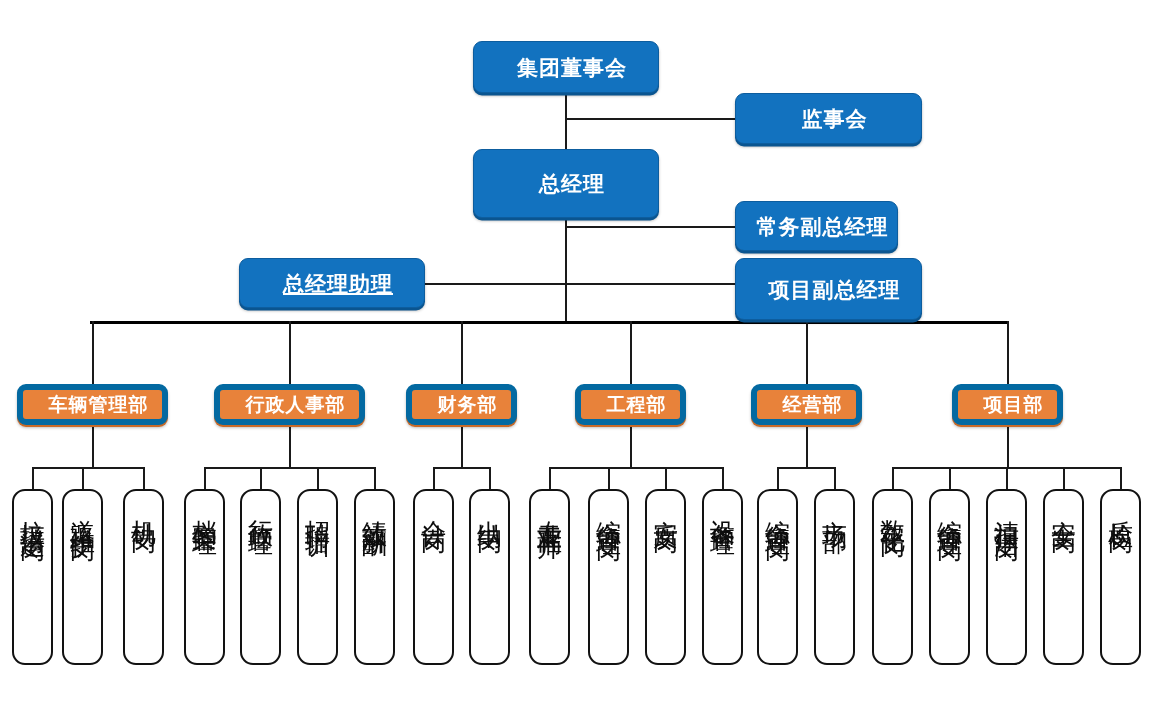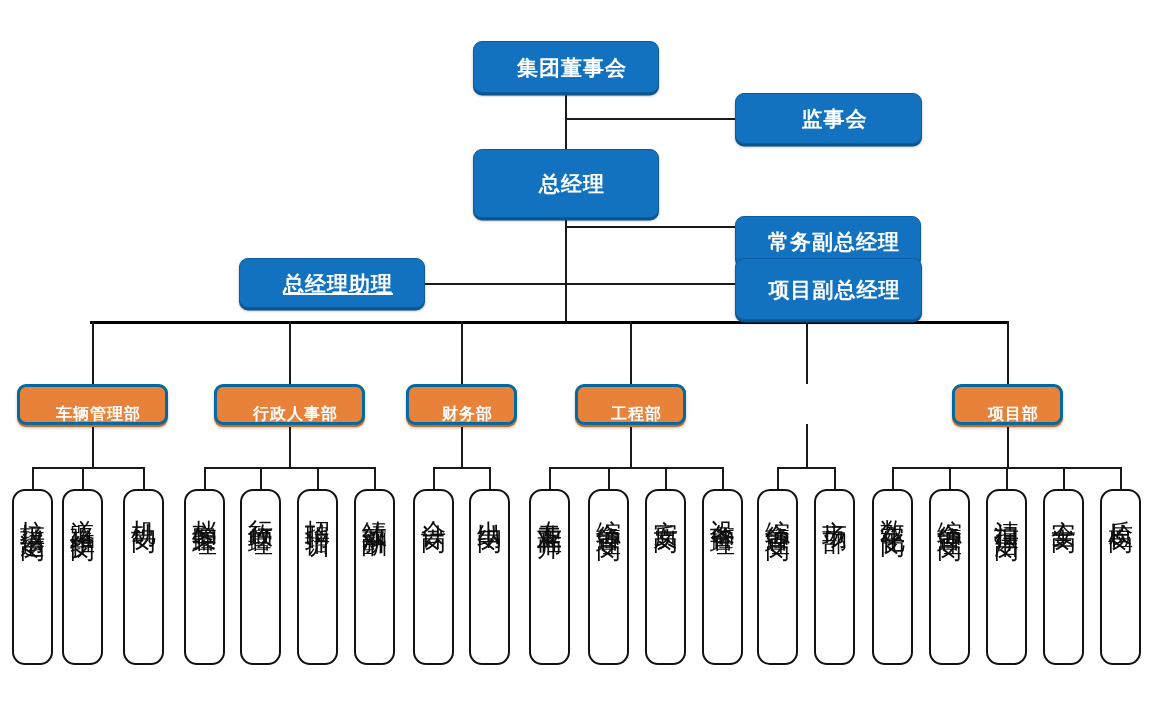--- a/index.html
+++ b/index.html
@@ -43,24 +43,23 @@
     padding-left: 12px;
   }
   .node.blue {
     background: #1272bf;
     border: 1px solid #0d5d9e;
     box-shadow: 0 2.5px 0 0 #0a5590, 0 3px 3px rgba(0,0,0,0.28);
     font-size: 21px;
   }
   .node.orange {
     background: #e8823a;
-    border: 3px solid #0369a1;
+    border: 6px solid #0369a1;
     box-shadow: 0 2px 0 0 #c86a28, 0 3px 3px rgba(0,0,0,0.25);
-    font-size: 16px;
-    align-items: flex-end;
+    font-size: 19px;
   }
 
   
   .leaf {
     position: absolute;
     background: #ffffff;
     border: 2.2px solid #121212;
     border-radius: 13px;
     display: flex;
     align-items: flex-start;
@@ -148,21 +147,21 @@
   </div>
 
   <div class="node blue" style="left:735px; top:93px; width:187px; height:51px;">
     <span>监事会</span>
   </div>
 
   <div class="node blue" style="left:473px; top:149px; width:186px; height:69px;">
     <span>总经理</span>
   </div>
 
-  <div class="node blue" style="left:735px; top:216px; width:186px; height:50px;">
+  <div class="node blue" style="left:735px; top:201px; width:163px; height:50px;">
     <span>常务副总经理</span>
   </div>
 
   <div class="node blue" style="left:735px; top:258px; width:187px; height:62px;">
     <span>项目副总经理</span>
   </div>
 
   <div class="node blue" style="left:239px; top:258px; width:186px; height:50px;text-decoration:underline;">
     <span>总经理助理</span>
   </div>
@@ -172,20 +171,23 @@
   </div>
   <div class="node orange" style="left:214px; top:384px; width:151px; height:41px;">
     <span>行政人事部</span>
   </div>
   <div class="node orange" style="left:406px; top:384px; width:111px; height:41px;">
     <span>财务部</span>
   </div>
   <div class="node orange" style="left:575px; top:384px; width:111px; height:41px;">
     <span>工程部</span>
   </div>
+  <div class="node orange" style="left:751px; top:384px; width:111px; height:41px;">
+    <span>经营部</span>
+  </div>
   <div class="node orange" style="left:952px; top:384px; width:111px; height:41px;">
     <span>项目部</span>
   </div>
 
   <div class="leaf" style="left:12px; top:489px; width:41px; height:176px;">
     <span>垃圾清运岗</span>
     </div>
   <div class="leaf" style="left:62px; top:489px; width:41px; height:176px;">
     <span>道路维护岗</span>
     </div>

